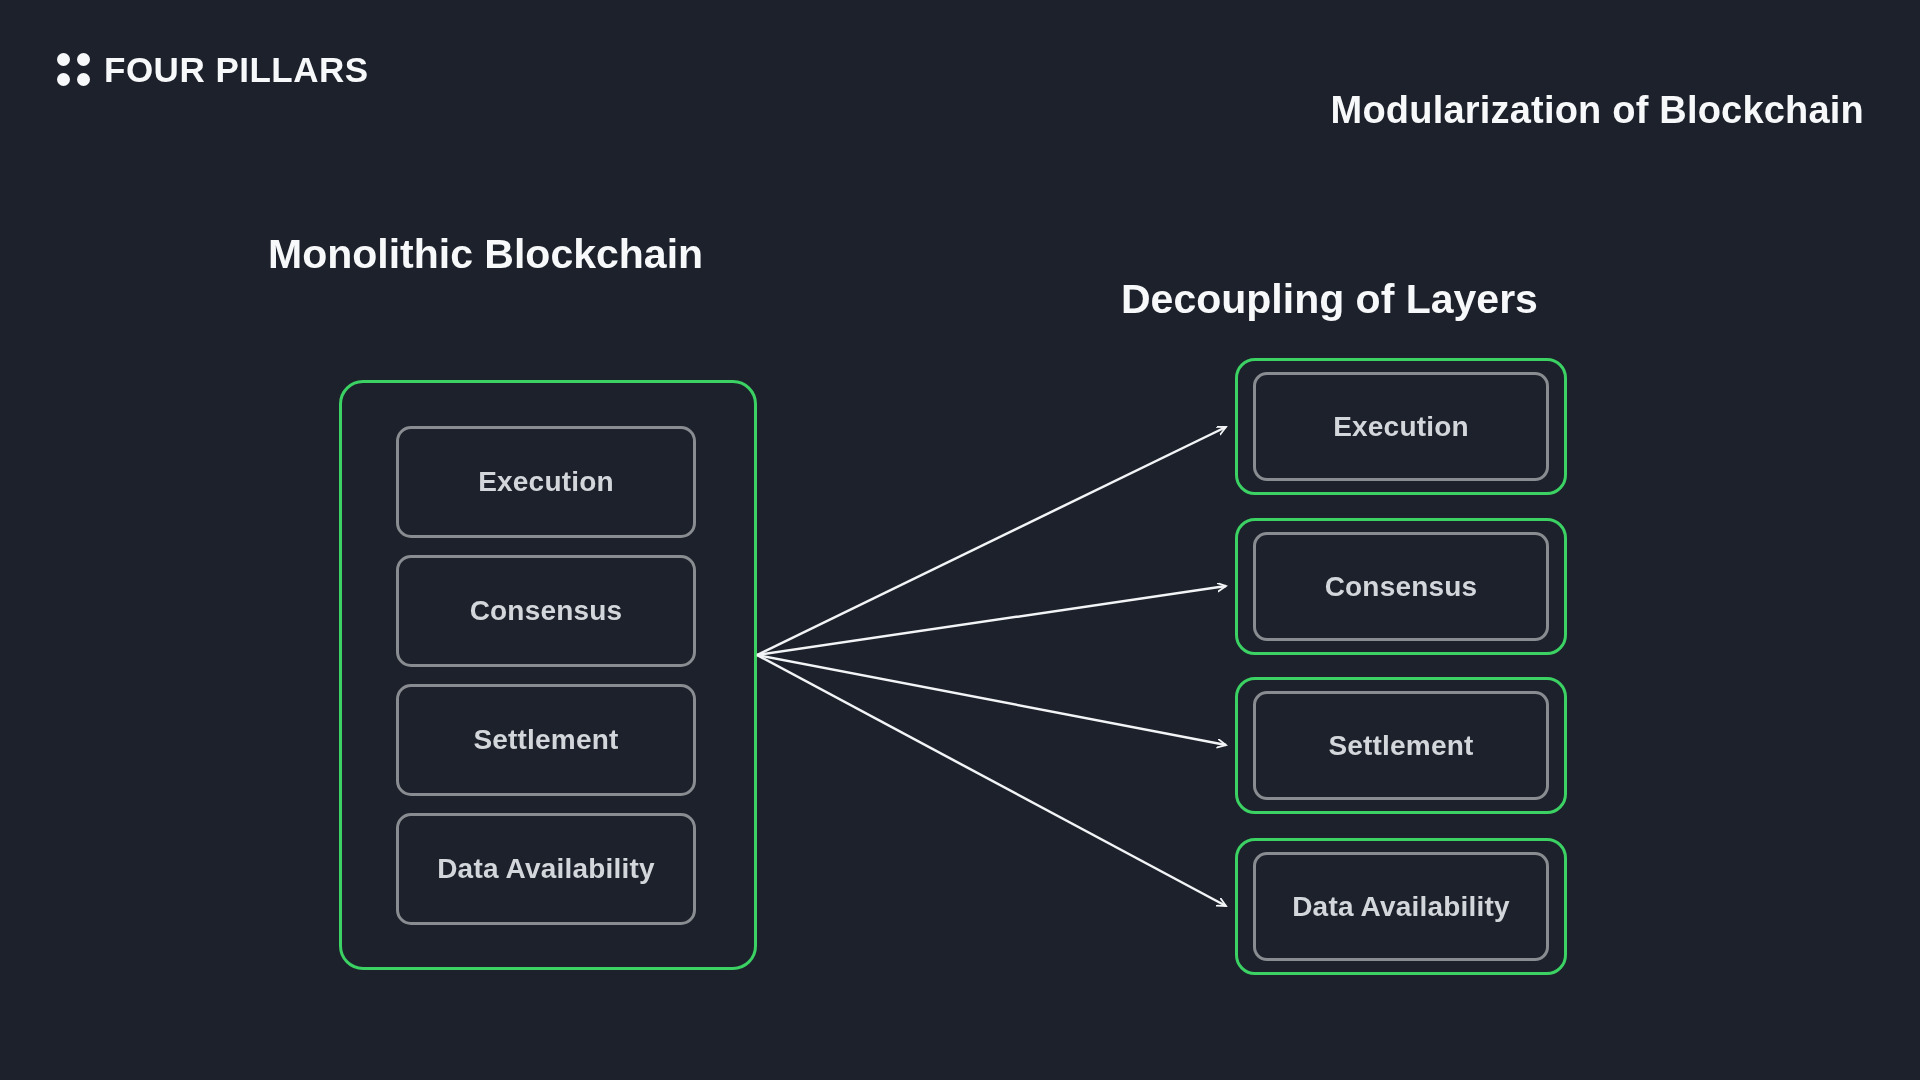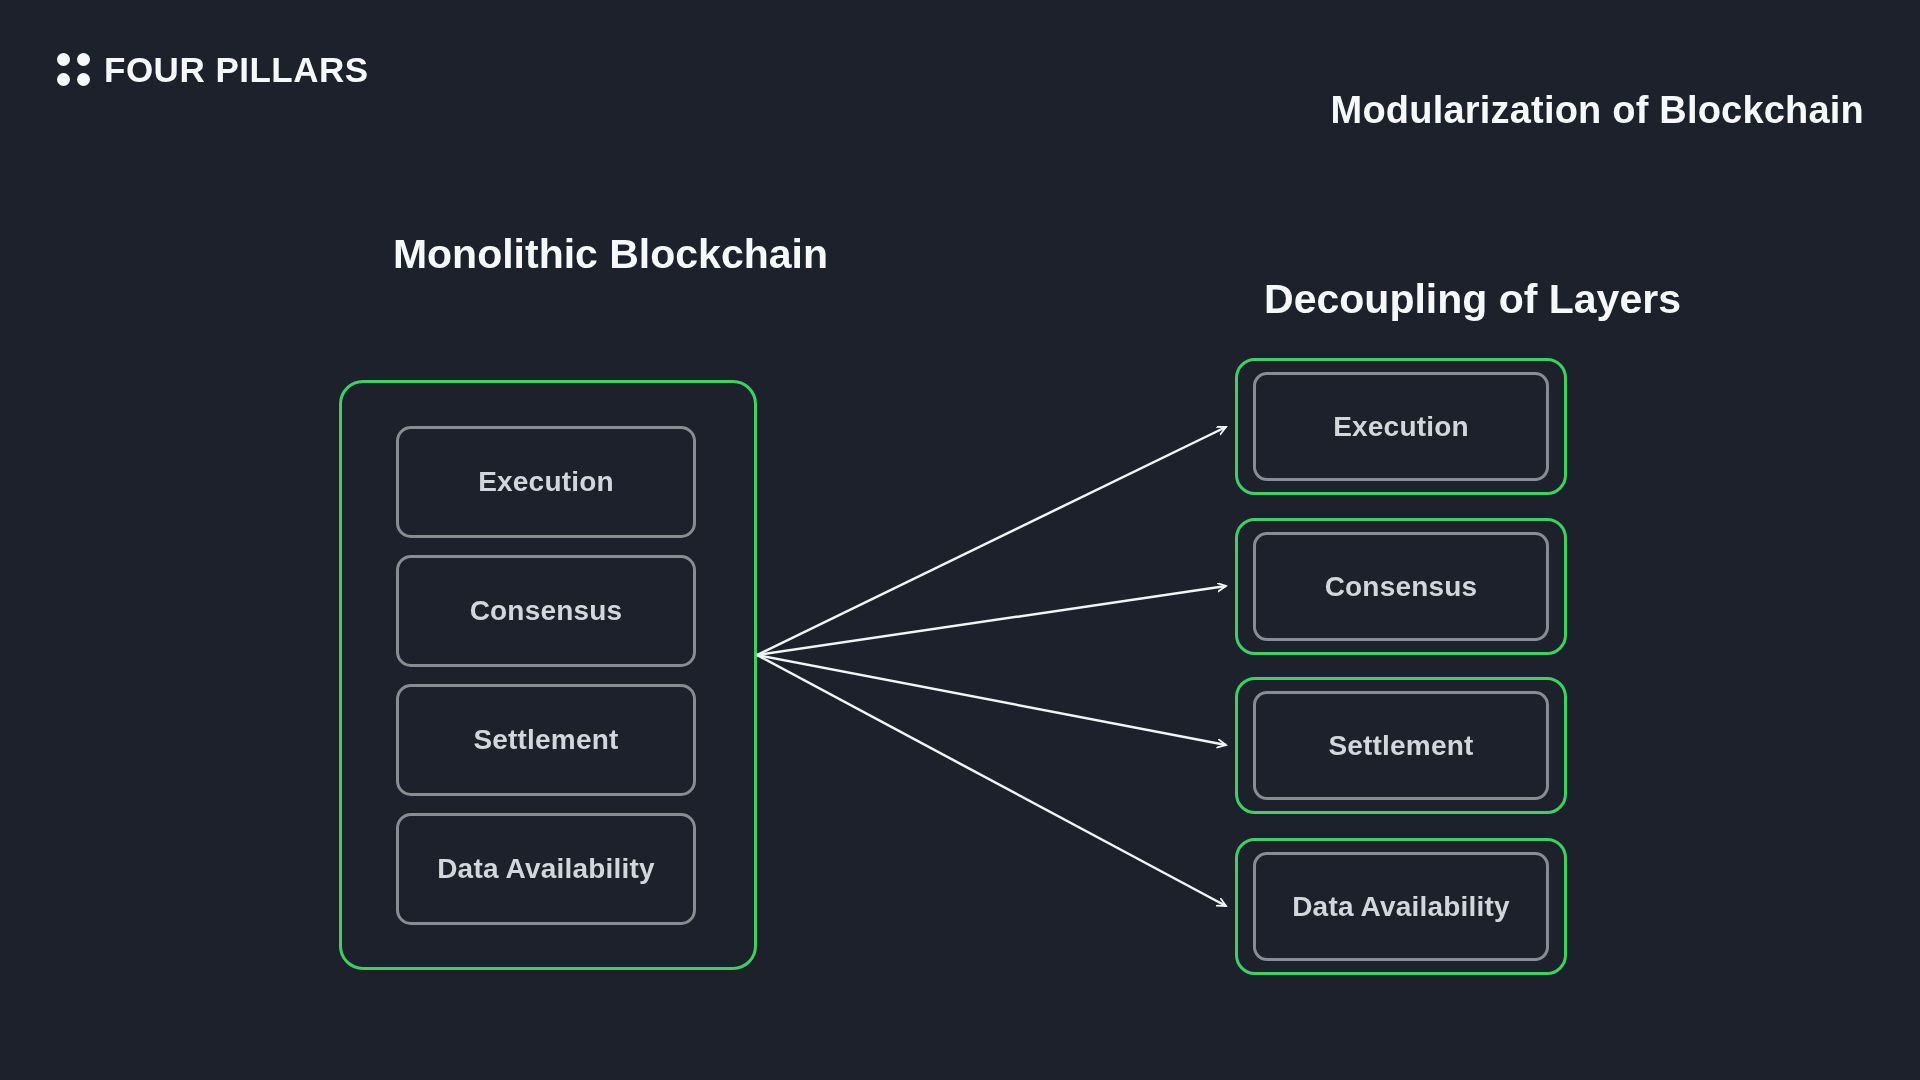--- a/index.html
+++ b/index.html
@@ -31,21 +31,21 @@
     position:absolute;right:56px;top:51px;
     color:#f7f8f9;font-size:38px;font-weight:700;
     line-height:1;letter-spacing:0.2px;
     text-align:right;
     margin-top:40px;
   }
 
   
   .section-heading{
     position:absolute;top:234px;width:560px;
-    text-align:right;color:#f7f8f9;
+    text-align:left;color:#f7f8f9;
     font-size:41px;font-weight:700;line-height:1;
   }
   .heading-left{left:268px;}
   .heading-right{left:1121px;margin-top:45px;}
 
   
   .mono-container{
     position:absolute;left:339px;top:380px;width:418px;height:590px;
     box-sizing:border-box;
     border:3px solid #3bd163;border-radius:24px;

